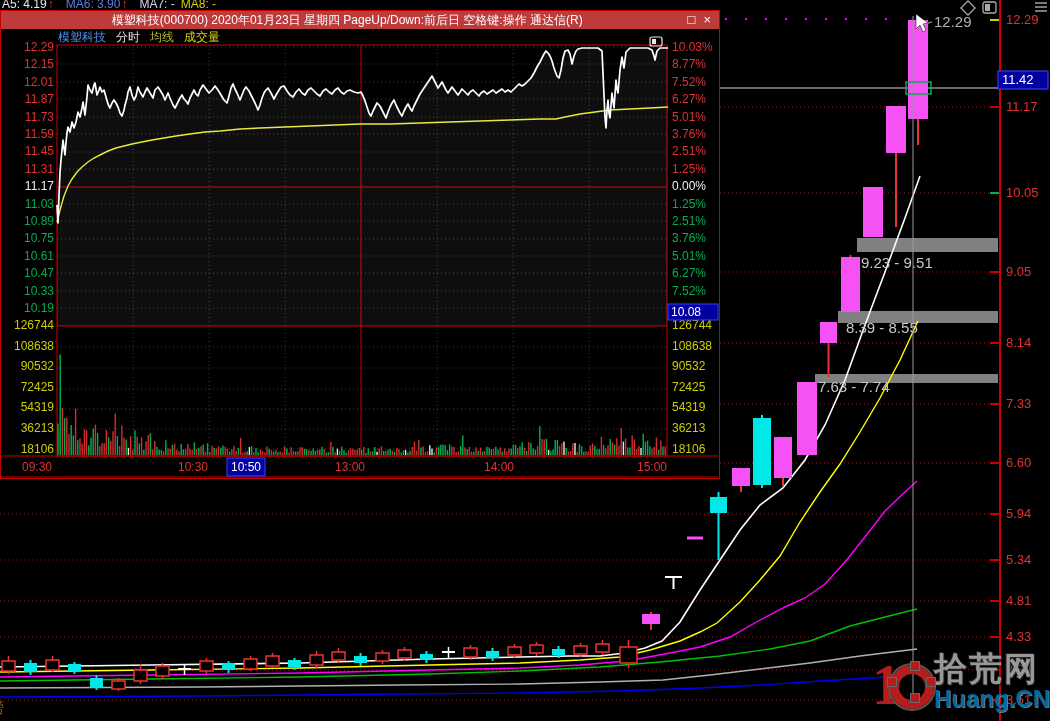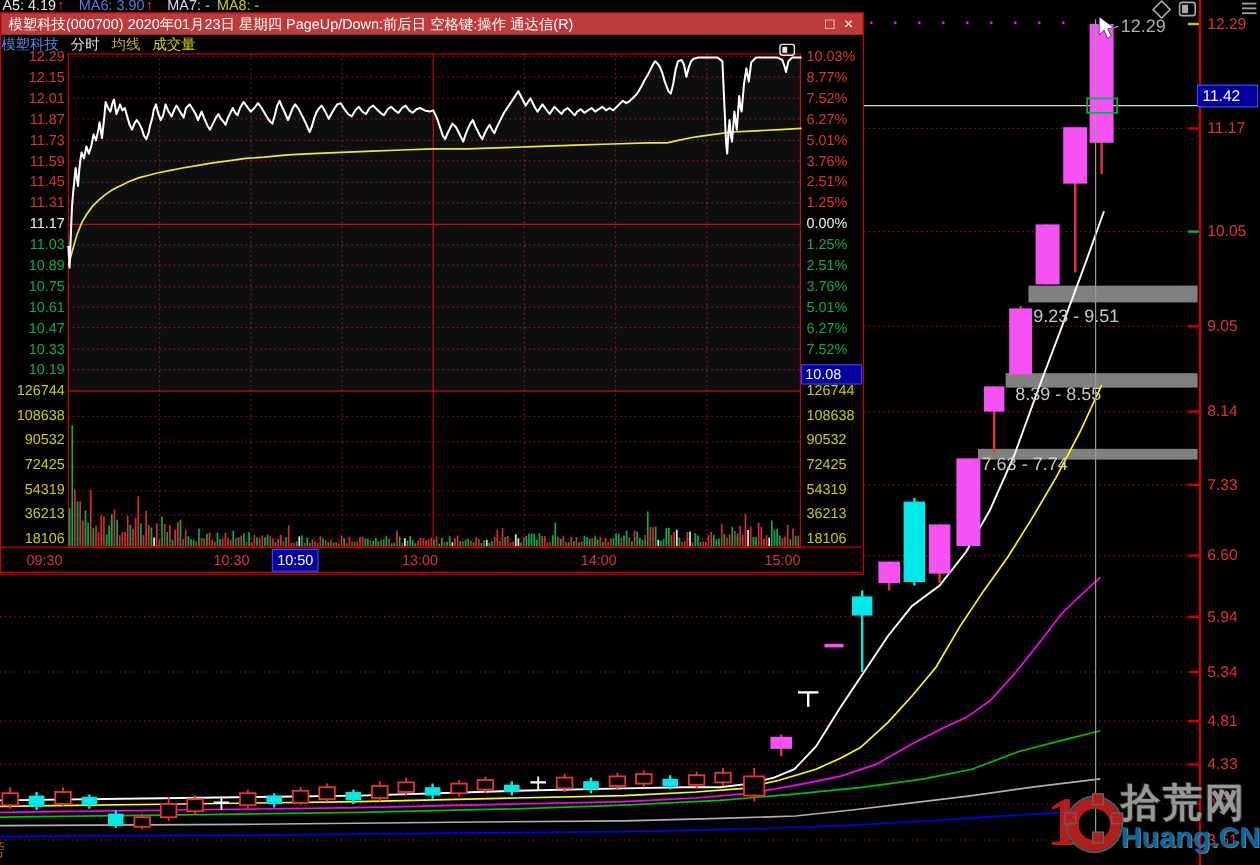--- a/index.html
+++ b/index.html
@@ -6,24 +6,24 @@
   #stage{position:relative;width:1050px;height:721px;background:#000;overflow:hidden;
          font-family:"Liberation Sans",sans-serif;}
   svg{position:absolute;left:0;top:0;pointer-events:none;}
   #topbar{position:absolute;left:2px;top:-2px;height:12px;z-index:1;font-size:12px;
           white-space:nowrap;line-height:12px;}
   #topbar span{margin-right:6px;}
   #overlay-window{position:absolute;left:0;top:10px;width:718px;height:467px;
           background:#000;border:1px solid #c40000;z-index:2;}
   .ov-title{height:18px;background:#bd3b3a;color:#fff;font-size:12px;line-height:18px;
           padding-left:6px;display:flex;}
-  .ov-title .t{flex:1 1 auto;white-space:nowrap;overflow:hidden;}
+  .ov-title .t{flex:1 1 auto;white-space:nowrap;overflow:hidden;text-align:center;}
   .ov-btns{display:flex;gap:8px;padding-right:8px;color:#fff;font-size:13px;line-height:17px;}
   .ov-btns span{cursor:default;}
-  .ov-tabs{height:17px;font-size:12px;line-height:16px;white-space:nowrap;}
+  .ov-tabs{height:17px;font-size:12px;line-height:16px;padding-left:57px;white-space:nowrap;}
   .ov-tabs span{margin-right:10px;}
   #intraday-svg{z-index:3;}
   #watermark{position:absolute;right:0px;bottom:2px;z-index:5;display:flex;align-items:flex-start;}
   #wm-corner{position:absolute;left:-12px;bottom:2px;color:#a06020;font-size:16px;z-index:5;}
   #wm-logo{position:relative;width:60px;height:62px;}
   #wm-one{position:absolute;left:0;top:-6px;font-size:58px;font-weight:bold;color:#b51d1d;
           font-family:"Liberation Serif",serif;}
   #wm-gear{position:absolute;left:18px;top:8px;width:26px;height:26px;border:9px solid #b51d1d;
           border-radius:50%;box-shadow:0 0 0 2px #555;}
   #wm-gear i{position:absolute;width:8px;height:8px;background:#b51d1d;border:1px solid #666;}

